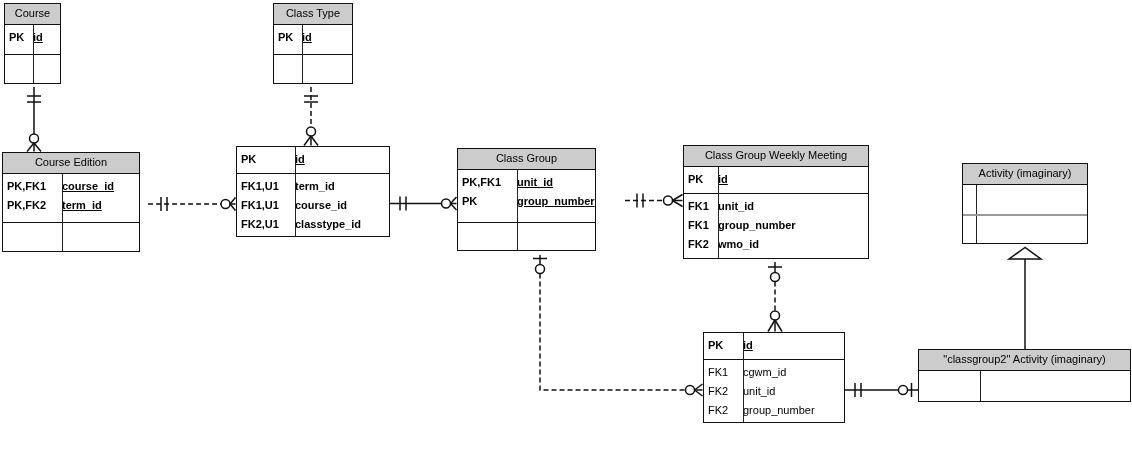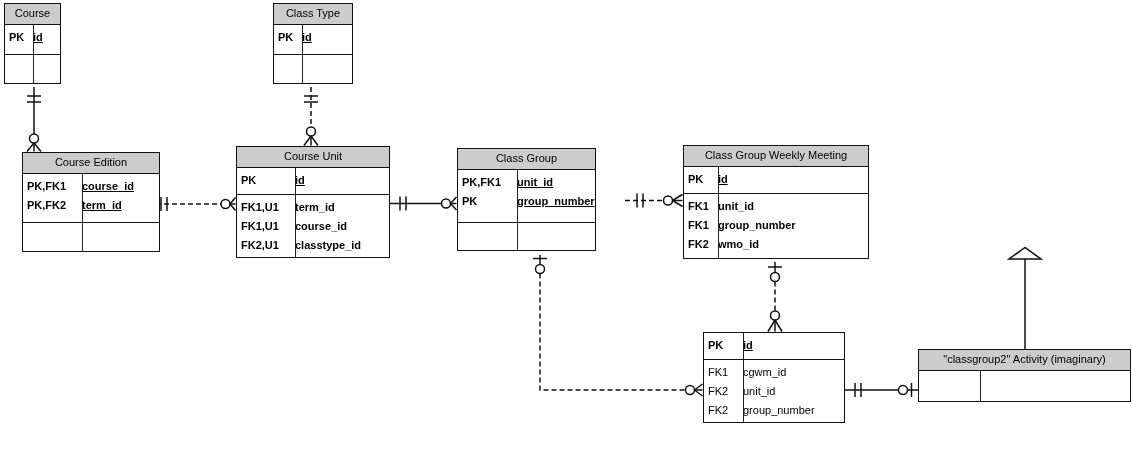--- a/index.html
+++ b/index.html
@@ -166,40 +166,39 @@
       <div class="erow">
         <span class="ekey" style="width:28px">PK</span>
         <span class="ename u">id</span>
       </div>
     </div>
     <div class="esec" style="height:29px">
       <i class="kdiv" style="left:28px"></i>
     </div>
   </div>
 
-  <div class="entity" style="left:22px;top:152px;width:138px">
+  <div class="entity" style="left:2px;top:152px;width:138px">
     <div class="ehead">Course Edition</div>
     <div class="esec" style="height:48px">
       <i class="kdiv" style="left:59px"></i>
       <div class="erow">
         <span class="ekey" style="width:59px">PK,FK1</span>
         <span class="ename u">course_id</span>
       </div>
       <div class="erow">
         <span class="ekey" style="width:59px">PK,FK2</span>
         <span class="ename u">term_id</span>
       </div>
     </div>
     <div class="esec" style="height:29px">
       <i class="kdiv" style="left:59px"></i>
     </div>
   </div>
 
   <div class="entity" style="left:236px;top:146px;width:154px">
-    <div class="ehead">Course Unit</div>
     <div class="esec" style="height:26px">
       <i class="kdiv" style="left:58px"></i>
       <div class="erow">
         <span class="ekey" style="width:58px">PK</span>
         <span class="ename u">id</span>
       </div>
     </div>
     <div class="esec" style="height:63px">
       <i class="kdiv" style="left:58px"></i>
       <div class="erow">
@@ -254,20 +253,29 @@
         <span class="ekey" style="width:34px">FK1</span>
         <span class="ename">group_number</span>
       </div>
       <div class="erow">
         <span class="ekey" style="width:34px">FK2</span>
         <span class="ename">wmo_id</span>
       </div>
     </div>
   </div>
 
+  <div class="entity" style="left:962px;top:163px;width:126px">
+    <div class="ehead">Activity (imaginary)</div>
+    <div class="esec" style="height:29px">
+      <i class="kdiv" style="left:13px"></i>
+    </div>
+    <div class="esec graytop" style="height:29px">
+      <i class="kdiv" style="left:13px"></i>
+    </div>
+  </div>
 
   <div class="entity" style="left:703px;top:332px;width:142px">
     <div class="esec" style="height:26px">
       <i class="kdiv" style="left:39px"></i>
       <div class="erow">
         <span class="ekey" style="width:39px">PK</span>
         <span class="ename u">id</span>
       </div>
     </div>
     <div class="esec normal" style="height:63px">

